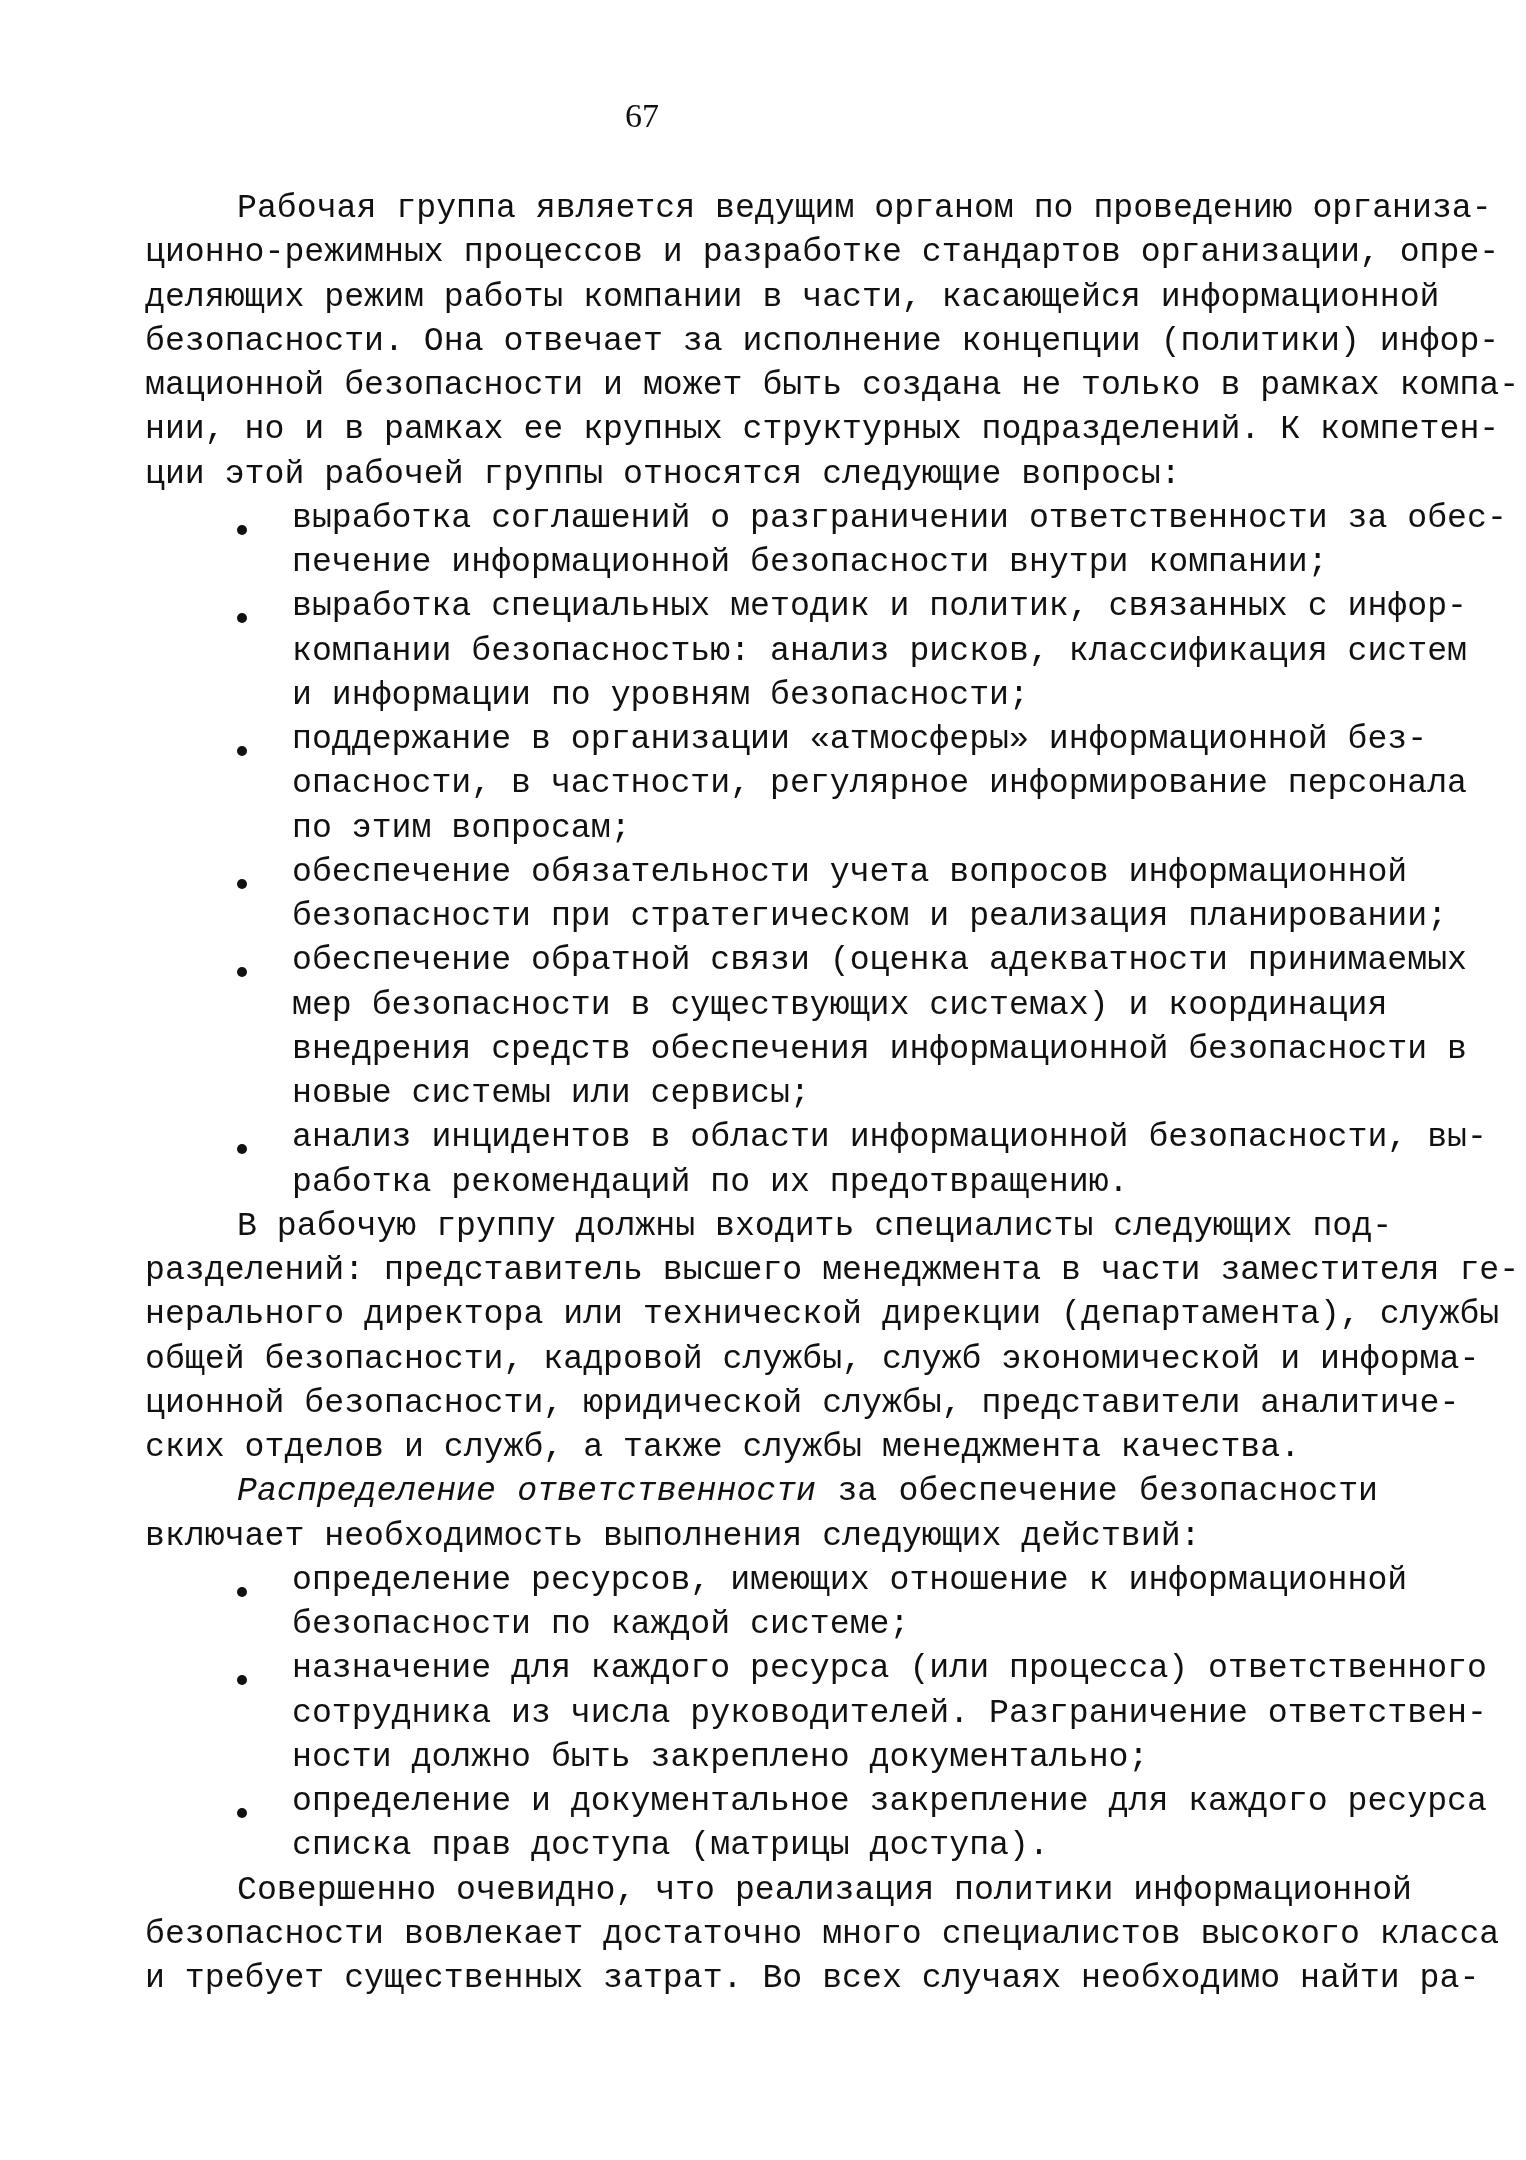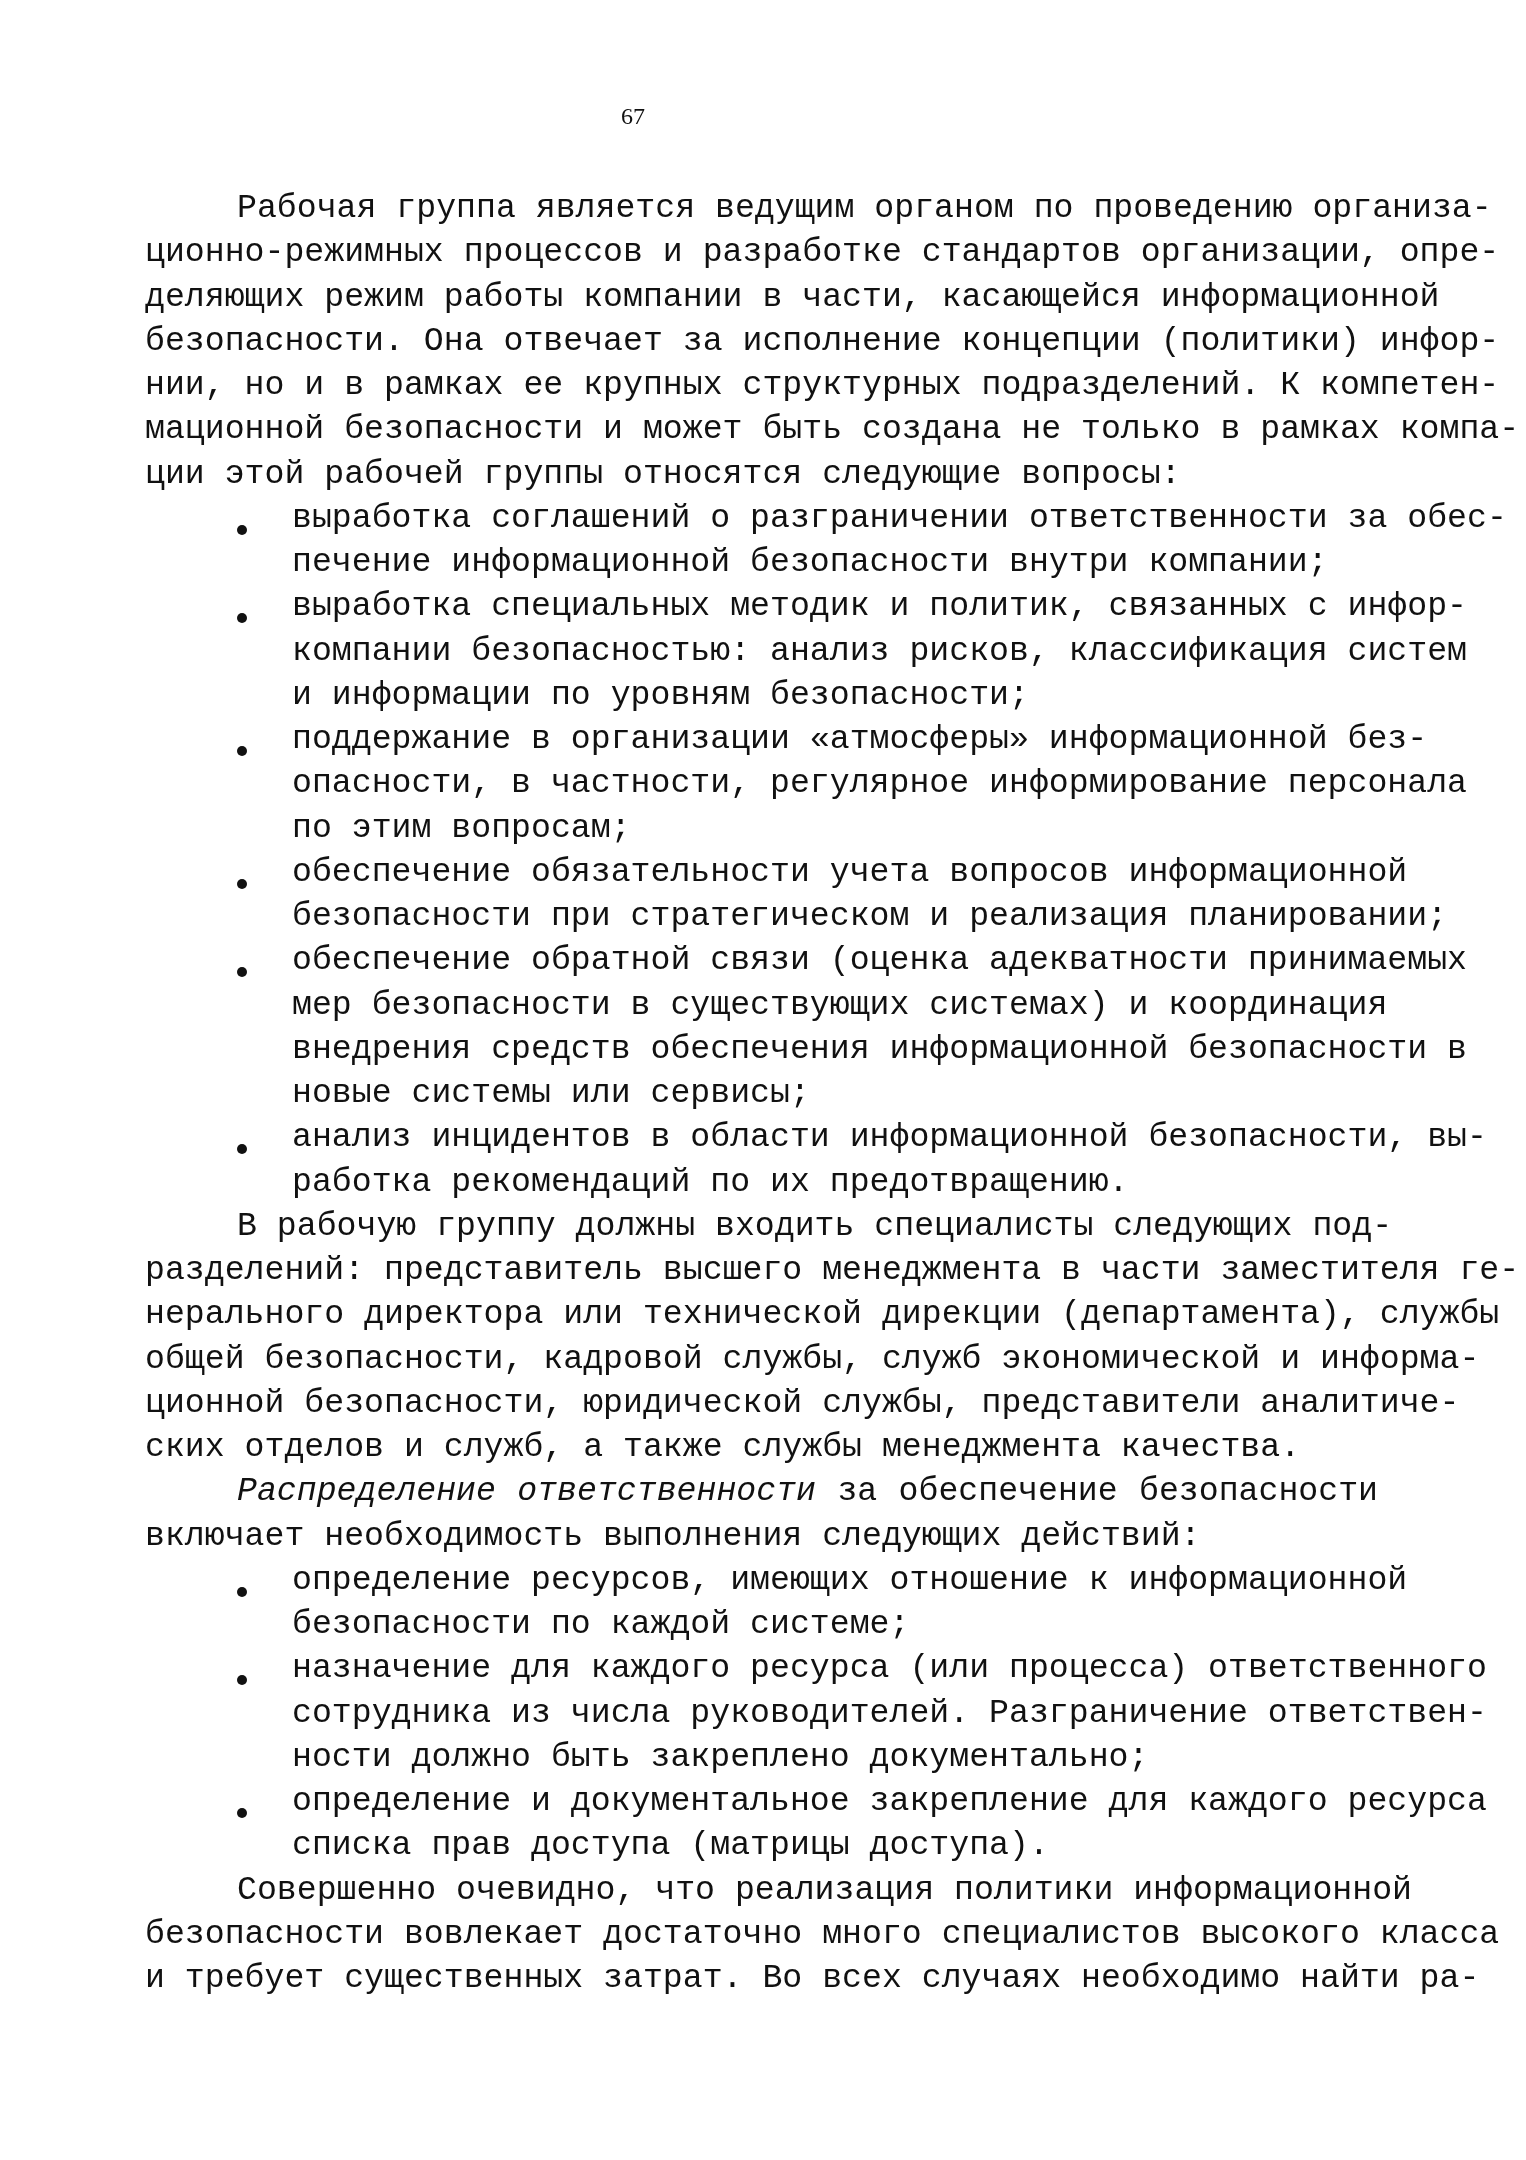--- a/index.html
+++ b/index.html
@@ -10,25 +10,25 @@
     body {
       width: 1526px;
       height: 2160px;
       position: relative;
       overflow: hidden;
       font-family: "Liberation Serif", "DejaVu Serif", serif;
       color: #111111;
     }
     .page-number {
       position: absolute;
-      left: 0;
+      left: 9px;
       width: 1266px;
       top: 96px;
       text-align: center;
-      font-size: 24px;
+      font-size: 34px;
       line-height: 40px;
     }
     .text-block {
       position: absolute;
       left: 145px;
       top: 186px;
       width: 1233px;
       font-size: 33.2px;
       line-height: 44.25px;
     }
@@ -77,22 +77,22 @@
 
 <div class="page-number">67</div>
 
 <div class="text-block">
 
   <div class="para">
     <span class="line first">Рабочая группа является ведущим органом по проведению организа-</span>
     <span class="line">ционно-режимных процессов и разработке стандартов организации, опре-</span>
     <span class="line">деляющих режим работы компании в части, касающейся информационной</span>
     <span class="line">безопасности. Она отвечает за исполнение концепции (политики) инфор-</span>
+    <span class="line">мационной безопасности и может быть создана не только в рамках компа-</span>
     <span class="line">нии, но и в рамках ее крупных структурных подразделений. К компетен-</span>
-    <span class="line">мационной безопасности и может быть создана не только в рамках компа-</span>
     <span class="line last">ции этой рабочей группы относятся следующие вопросы:</span>
   </div>
 
   <div class="list">
     <div class="bullet-item">
       <span class="bullet"></span>
       <span class="line">выработка соглашений о разграничении ответственности за обес-</span>
       <span class="line last">печение информационной безопасности внутри компании;</span>
     </div>
     <div class="bullet-item">

